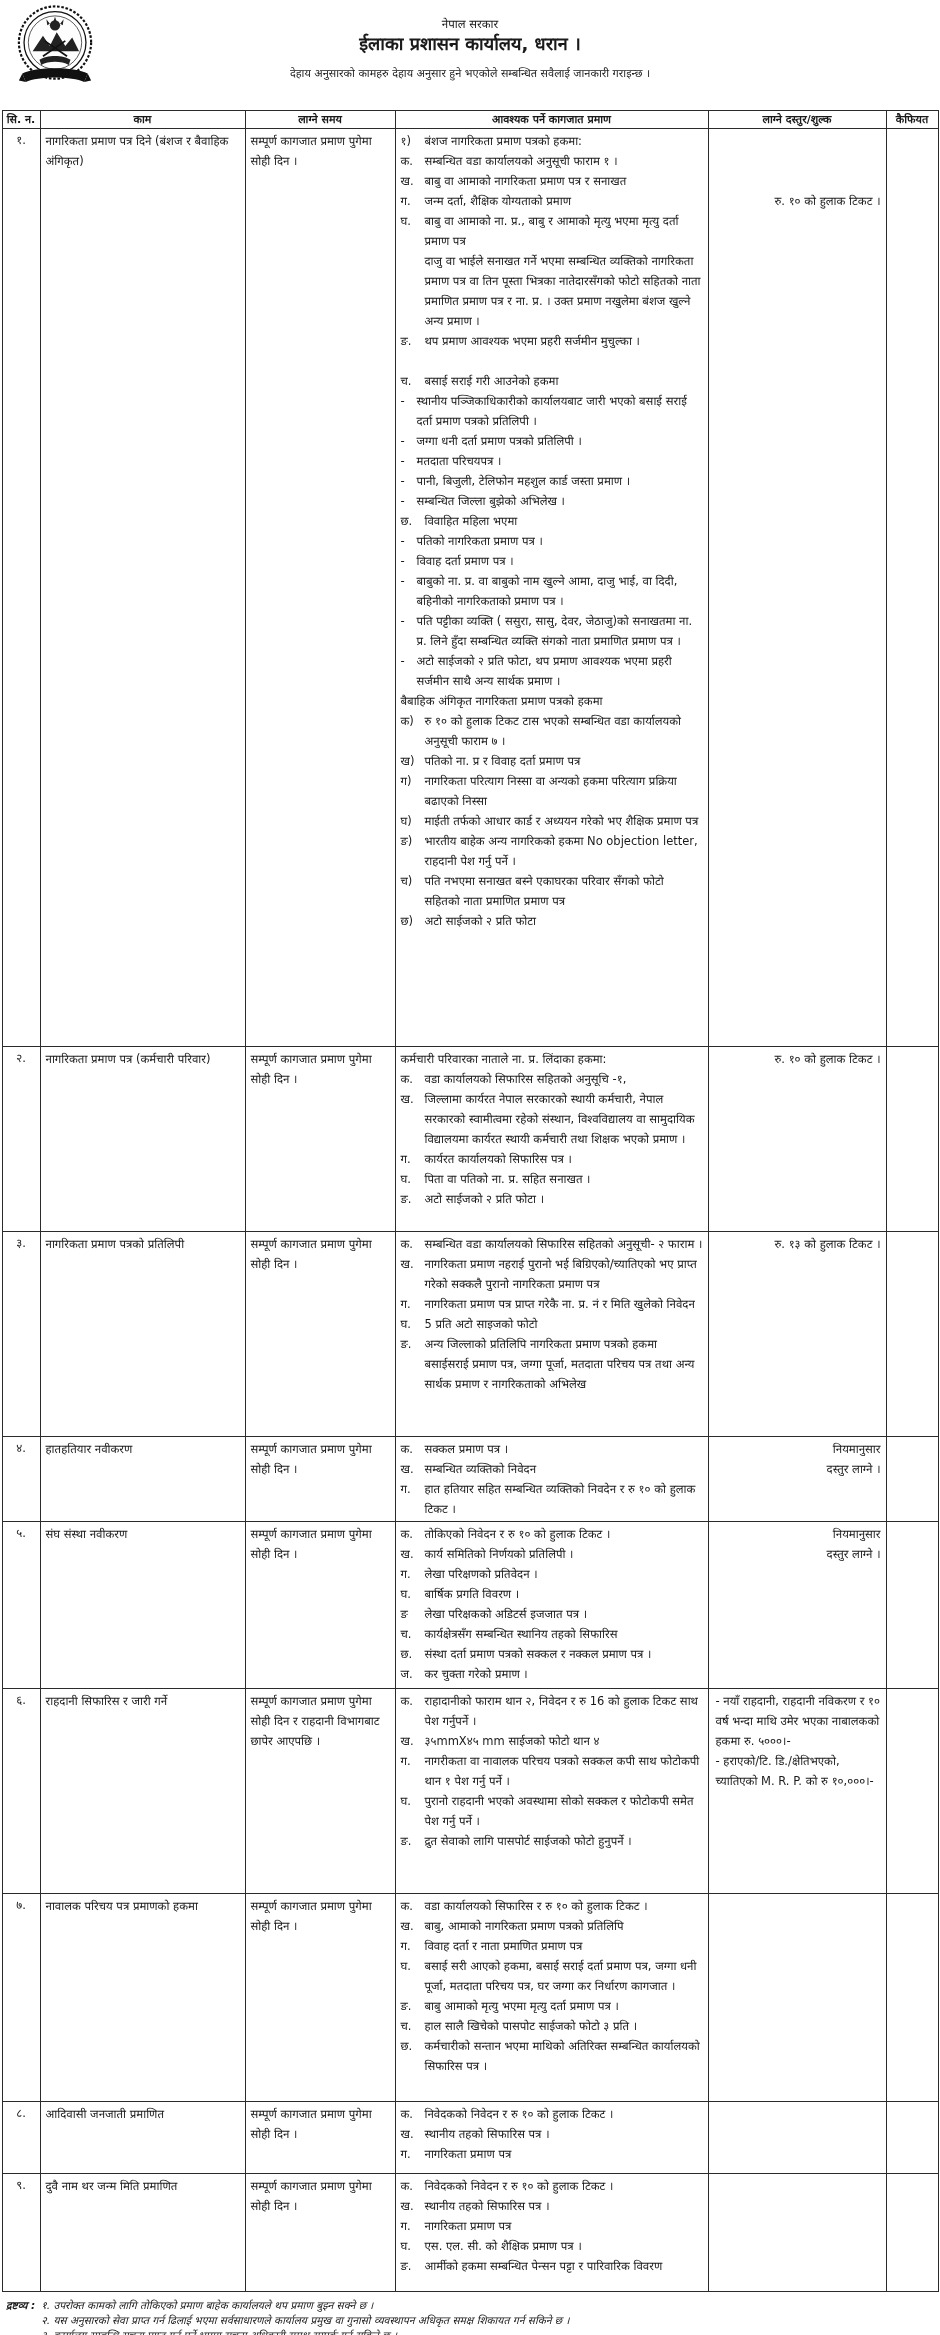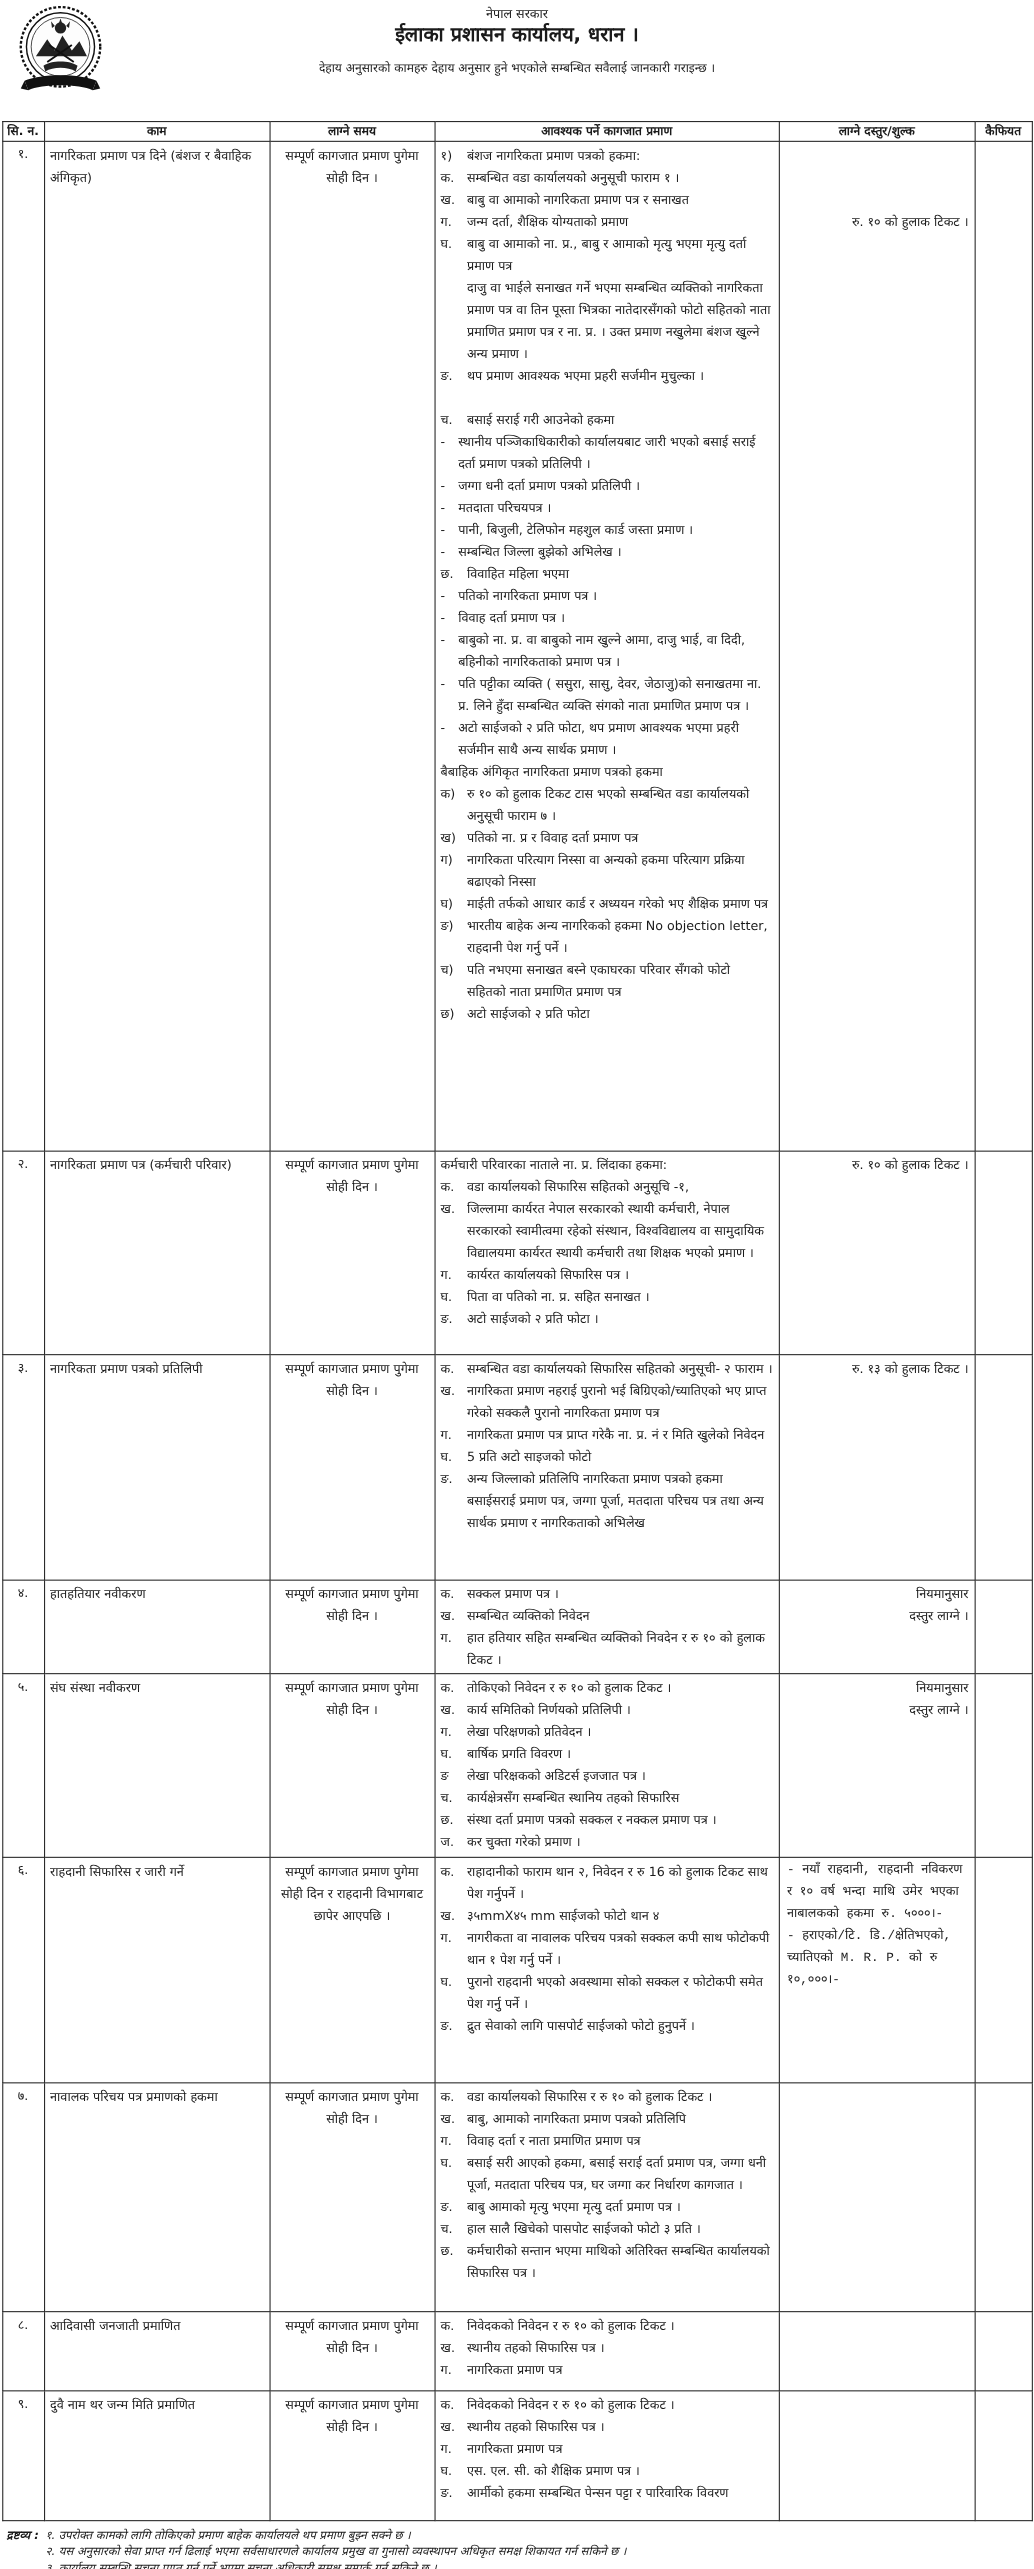--- a/index.html
+++ b/index.html
@@ -5,21 +5,21 @@
   * { box-sizing: border-box; margin: 0; padding: 0; }
   html, body { background: #fff; }
   body {
     width: 940px;
     font-family: "DejaVu Sans", "Liberation Sans", sans-serif;
     color: #1a1a1a;
   }
   .page { width: 940px; min-height: 2335px; position: relative; background: #fff; }
 
   
-  .header { position: relative; padding-top: 4px; height: 106px; }
+  .header { position: relative; padding-top: 16px; height: 106px; }
   .emblem {
     position: absolute; left: 12px; top: 2px;
     width: 86px; height: 88px;
   }
   .h-center { text-align: center; }
   .h-line1 { font-size: 11.5px; line-height: 16px; }
   .h-line2 { font-size: 11.5px; line-height: 16px; }
   .h-office { font-size: 18px; font-weight: bold; margin-top: 0; line-height: 24px; }
   .h-subtitle { font-size: 11px; margin-top: 10px; line-height: 15px; }
 
@@ -42,34 +42,34 @@
   }
   .col-sn { width: 38px; }
   .col-work { width: 205px; }
   .col-time { width: 150px; }
   .col-docs { width: 313px; }
   .col-fee { width: 178px; }
   .col-remarks { width: 52px; }
 
   td.c-sn { text-align: center; line-height: 19px; }
   td.c-work { line-height: 20px; }
-  td.c-time { line-height: 20px; text-align: center; }
+  td.c-time { line-height: 20px; }
   td.c-docs { padding: 3px 4px 3px 6px; }
   td.c-fee { text-align: right; line-height: 20px; padding-top: 4px; }
   td.c-fee.fee-left { text-align: left; }
   td.c-remarks { }
 
   .doc-line { display: flex; line-height: 20px; }
   .doc-line .lab { flex: 0 0 24px; }
   .doc-line.dash .lab { flex: 0 0 16px; }
   .doc-line .tx { flex: 1; }
   .doc-line.heading .lab { flex: 0 0 0px; }
   .doc-line.gap { margin-top: 20px; }
   .fee-line { line-height: 20px; }
-  .fee-left .fee-line { padding-left: 2px; font-family: Liberation Mono, monospace; }
+  .fee-left .fee-line { padding-left: 2px; }
 
   
   tbody tr:nth-child(1) { height: 918px; }
   tbody tr:nth-child(2) { height: 185px; }
   tbody tr:nth-child(3) { height: 205px; }
   tbody tr:nth-child(4) { height: 80px; }
   tbody tr:nth-child(5) { height: 167px; }
   tbody tr:nth-child(6) { height: 205px; }
   tbody tr:nth-child(7) { height: 208px; }
   tbody tr:nth-child(8) { height: 72px; }

